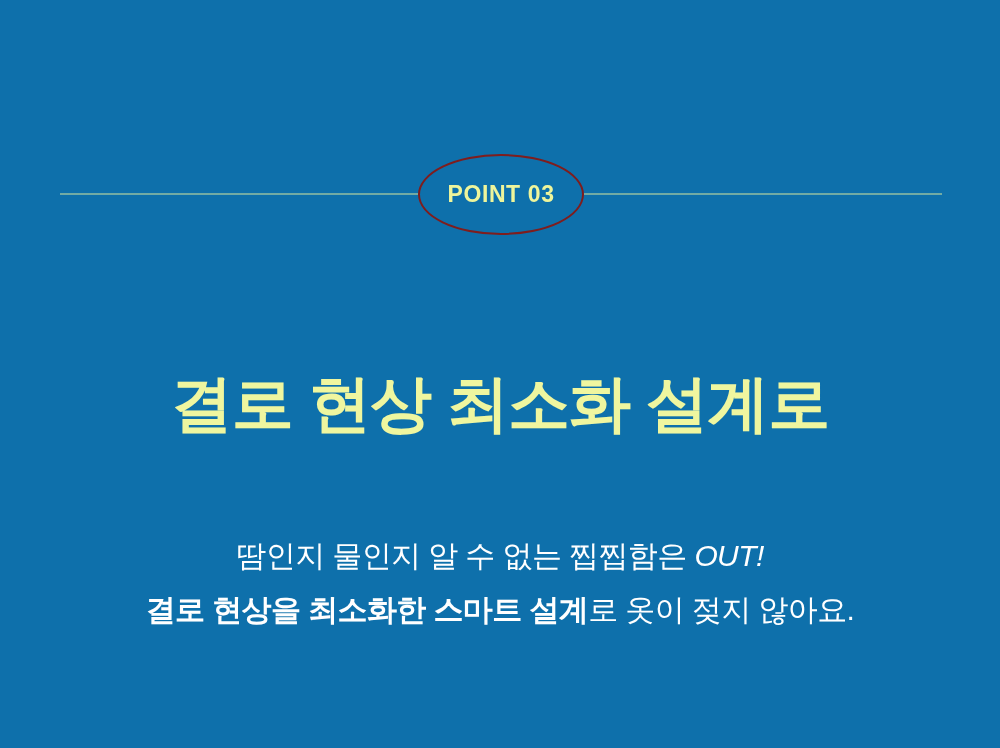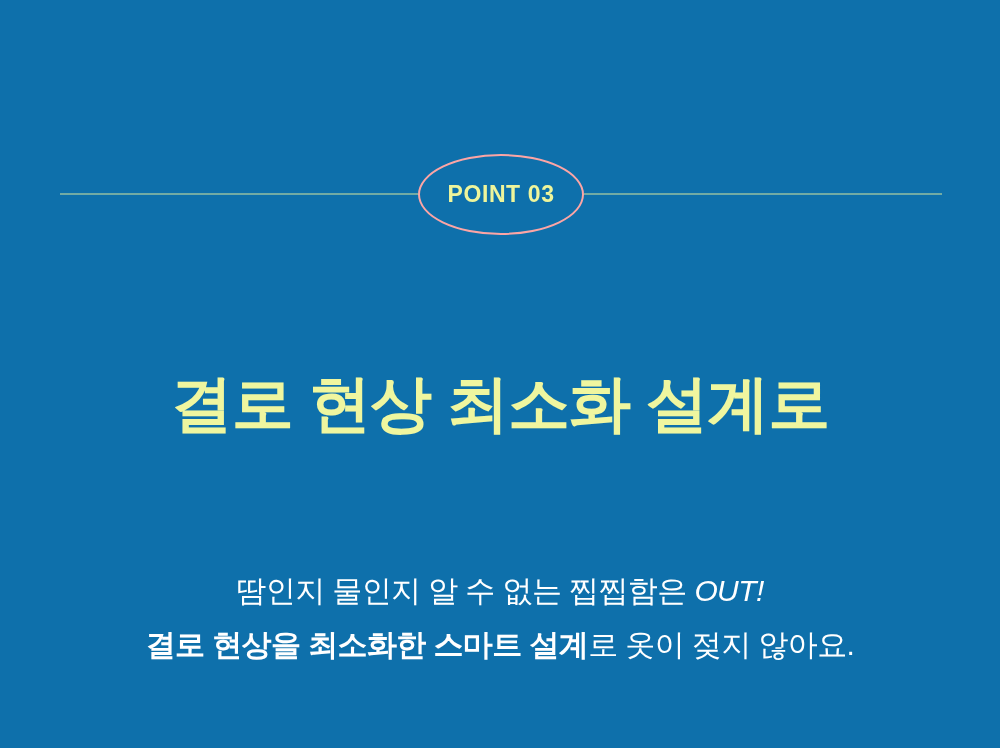--- a/index.html
+++ b/index.html
@@ -41,21 +41,21 @@
     flex: 0 0 auto;
   }
   .rule-left  { width: 358px; margin-left: 60px; }
   .rule-right { width: 358px; margin-right: 58px; }
 
   .badge {
     position: relative;
     flex: 0 0 auto;
     width: 166px;
     height: 81px;
-    border: 2px solid #fca5a5;
+    border: 2px solid #7f1d1d;
     border-radius: 50%;
     box-sizing: border-box;
     display: flex;
     align-items: center;
     justify-content: center;
     background: transparent;
   }
 
   .badge-label {
     color: #eef59b;
@@ -78,21 +78,21 @@
     font-weight: bold;
     line-height: 80px;
     letter-spacing: -1px;
   }
   .heading .hl { display: block; }
 
   
   .body-copy {
     position: absolute;
     left: 0;
-    top: 564px;
+    top: 529px;
     width: 1000px;
     text-align: center;
     color: #ffffff;
     font-size: 30px;
     font-weight: normal;
     line-height: 54px;
     letter-spacing: -0.6px;
   }
   .body-copy .bl { display: block; white-space: nowrap; }
   .body-copy .em-out {

